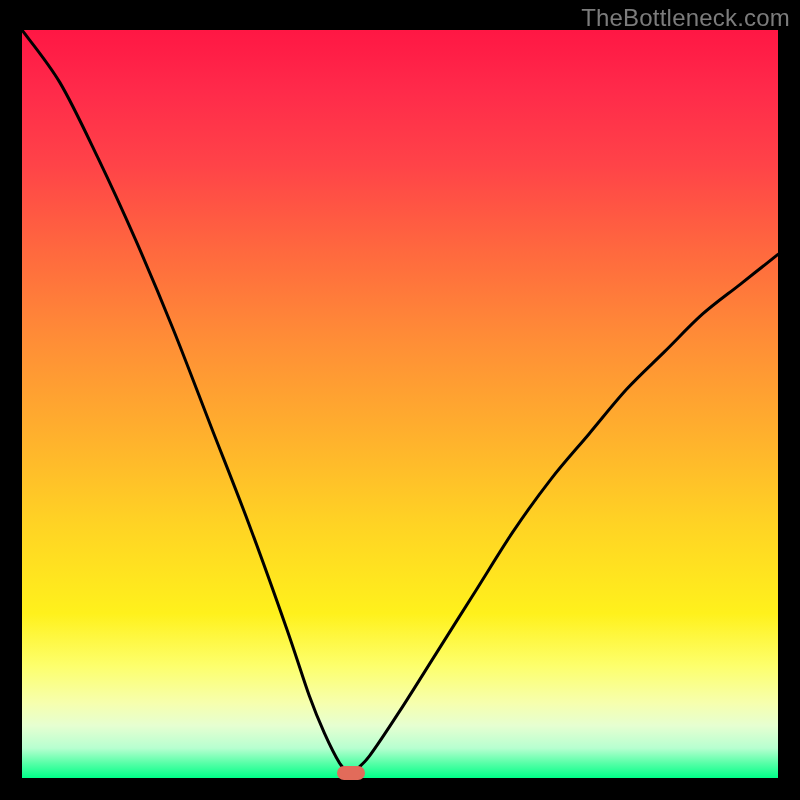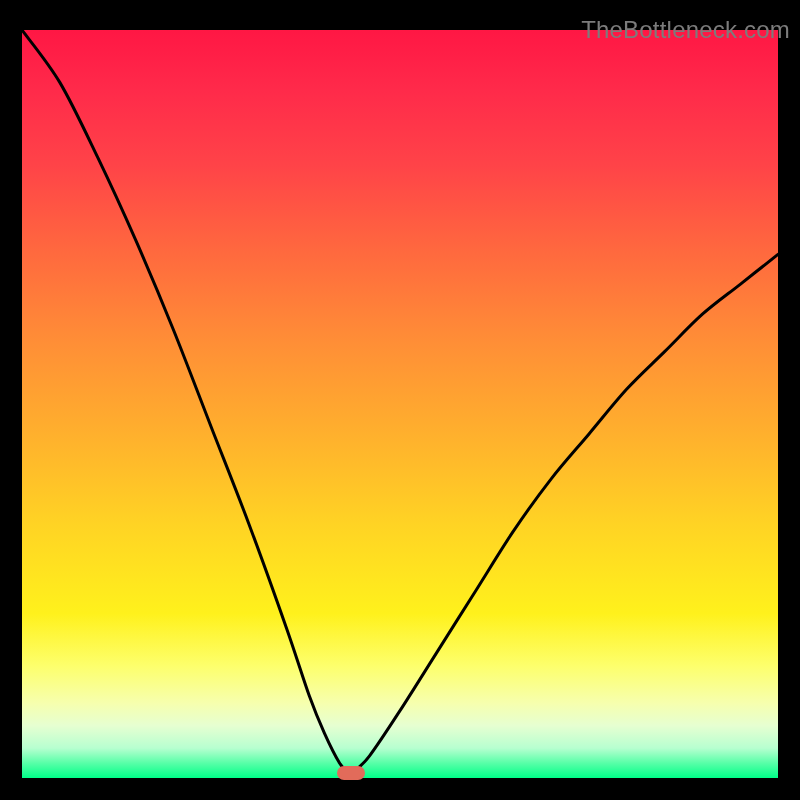--- a/index.html
+++ b/index.html
@@ -40,21 +40,21 @@
       #fdff6c 85%,
       #f6ffae 90%,
       #e6ffd1 93%,
       #b7ffd0 96%,
       #58ffa8 98%,
       #00ff88 100%
     );
   }
   .watermark {
     position: absolute;
-    top: 16px;
+    top: 4px;
     right: 10px;
     color: #7c7c7c;
     font-size: 24px;
     font-weight: 500;
     letter-spacing: 0.2px;
     z-index: 5;
   }
   svg.curve {
     position: absolute;
     inset: 0;

